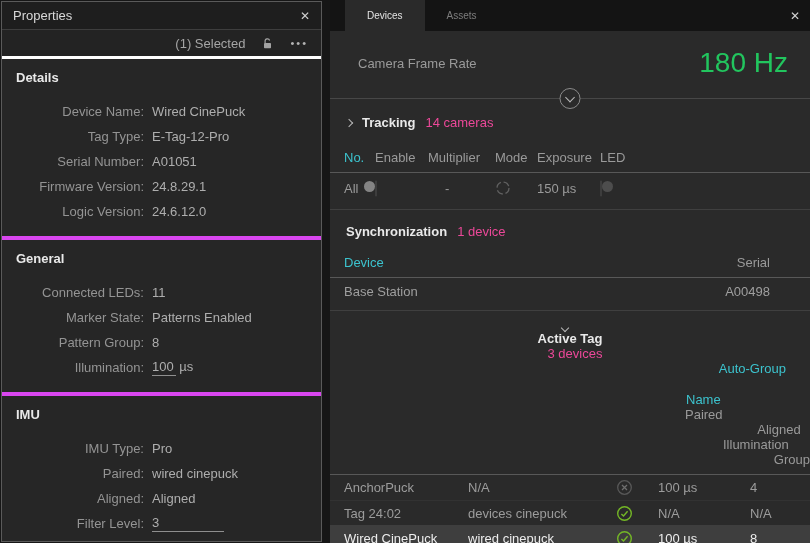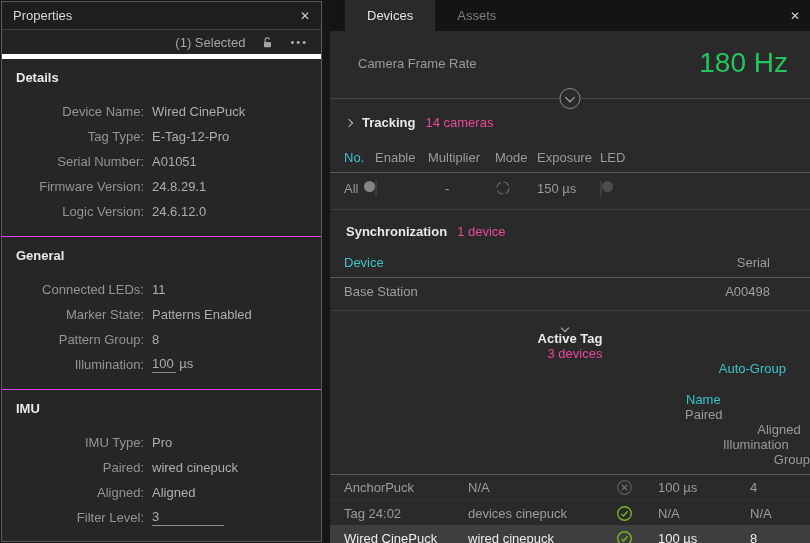--- a/index.html
+++ b/index.html
@@ -22,45 +22,45 @@
   }
   .pl-titlebar {
     height: 28px; background: #1e1e1e;
     border-bottom: 1px solid #3e3e3e;
     display: flex; align-items: center; padding: 0 11px;
   }
   .pl-title { color: #d8d8d8; }
   .icon-btn { margin-left: auto; color: #cfcfcf; font-size: 12px; cursor: pointer; background: none; border: none; font-family: inherit; }
   .pl-selbar {
     height: 29px; background: #232323;
-    border-bottom: 5px solid #ffffff;
+    border-bottom: 3px solid #ffffff;
     display: flex; align-items: center; justify-content: flex-end;
     padding: 0 13px; gap: 16px;
   }
   .sel-label { color: #a6a6a6; }
   .dots-btn { color: #b4b4b4; font-size: 11px; letter-spacing: 2px; background: none; border: none; cursor: pointer; }
   .lock-btn { background: none; border: none; cursor: pointer; display: flex; align-items: center; }
 
   .section { padding: 10px 0 12px; }
-  .section + .section { border-top: 1px solid #d946ef; }
+  .section + .section { border-top: 4px solid #d946ef; }
   .sec-title { color: #e9e9e9; font-weight: bold; line-height: 18px; margin: 0 0 12px 14px; }
   .prow { display: flex; align-items: center; height: 25px; }
   .prow .lbl { width: 142px; text-align: right; color: #949494; flex: none; }
   .prow .val { margin-left: 8px; color: #aeaeae; }
   .val-edit { display: inline-block; border-bottom: 1px solid #8f8f8f; padding: 0 2px 1px 0; }
   .val-edit.wide { min-width: 72px; }
 
   
   .panel-right {
     position: absolute; left: 330px; top: 0;
     width: 480px; height: 543px;
     background: #2a2a2a;
   }
   .tabbar { height: 31px; background: #141414; display: flex; align-items: stretch; position: relative; }
-  .tab { padding: 0 22px; display: flex; align-items: center; color: #7d7d7d; cursor: pointer; border: none; background: none; font-family: inherit; font-size: 13px; }
+  .tab { padding: 0 22px; display: flex; align-items: center; color: #7d7d7d; cursor: pointer; border: none; background: none; font-family: inherit; font-size: 10px; }
   .tab:first-child { margin-left: 15px; }
   .tab.active { background: #2a2a2a; color: #e3e3e3; }
   .tab-close { position: absolute; right: 10px; top: 0; height: 31px; display: flex; align-items: center; color: #d2d2d2; background: none; border: none; font-size: 12px; cursor: pointer; }
 
   .framerate { display: flex; justify-content: space-between; align-items: center; padding: 16px 22px 8px 28px; }
   .fr-label { color: #9a9a9a; }
   .fr-value { font-size: 28px; color: #22c55e; cursor: pointer; }
 
   .expander { position: relative; height: 22px; }
   .expander .line { position: absolute; left: 0; right: 0; top: 11px; border-top: 1px solid #474747; }

